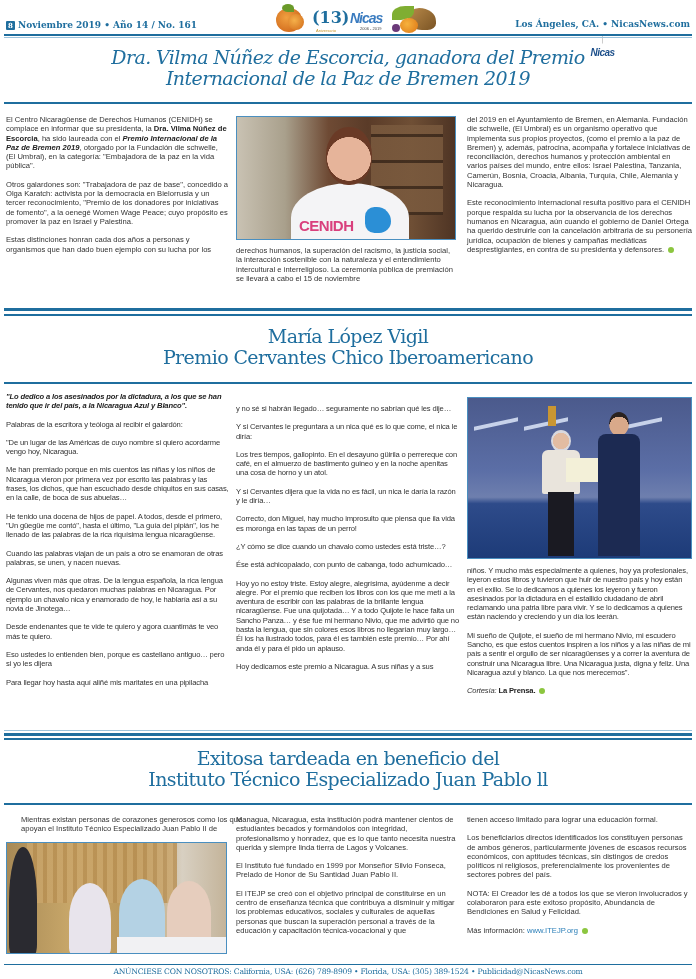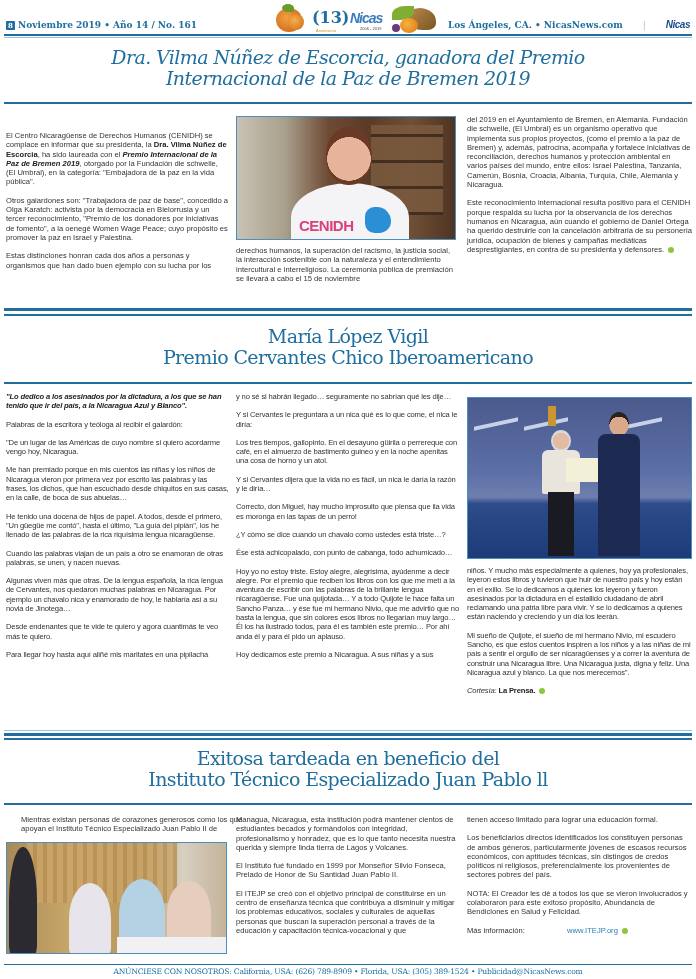--- a/index.html
+++ b/index.html
@@ -3,21 +3,21 @@
 <meta charset="utf-8">
 <style>
   * { box-sizing: border-box; margin: 0; padding: 0; }
   html, body { width: 696px; height: 979px; background: #ffffff; overflow: hidden; }
   body { position: relative; font-family: "Liberation Sans", sans-serif; color: #2a2a2a; }
 
   
   .header { position: absolute; left: 0; top: 0; width: 696px; height: 36px; }
   .hdr-left { position: absolute; left: 6px; top: 20px; font-family: "DejaVu Serif", serif; font-size: 9px; color: #1f6e9e; font-weight: bold; display: flex; align-items: center; gap: 3px; }
   .page-num { display: inline-block; background: #1f6e9e; color: #fff; font-size: 7px; width: 9px; height: 9px; line-height: 9px; text-align: center; border-radius: 1px; }
-  .hdr-right { position: absolute; right: 6px; top: 19px; font-family: "DejaVu Serif", serif; font-size: 9px; color: #1f6e9e; font-weight: bold; display: flex; align-items: center; gap: 20px; }
+  .hdr-right { position: absolute; right: 6px; top: 19px; font-family: "DejaVu Serif", serif; font-size: 9px; color: #1f6e9e; font-weight: bold; display: flex; align-items: center; gap: 4px; flex-direction: column; }
   .hdr-sep { color: #bbb; font-weight: normal; }
   .nicas-mini { font-style: italic; font-weight: 900; font-size: 10px; color: #1c4f8a; font-family: "Liberation Sans", sans-serif; letter-spacing: -0.5px; }
   .hdr-rule { position: absolute; left: 4px; top: 34px; width: 688px; height: 2px; background: #1f6e9e; }
   .hdr-rule2 { position: absolute; left: 4px; top: 37px; width: 688px; height: 1px; background: #9cc3dc; }
 
   .logo-zone { position: absolute; left: 276px; top: 2px; width: 170px; height: 32px; }
   .pumpkin { position: absolute; left: 0; top: 6px; width: 26px; height: 24px; border-radius: 50%; background: radial-gradient(circle at 40% 40%, #f0a040, #c85a12); }
   .pumpkin2 { position: absolute; left: 12px; top: 12px; width: 16px; height: 16px; border-radius: 50%; background: radial-gradient(circle at 40% 40%, #f5b04a, #d06818); }
   .leaf { position: absolute; left: 6px; top: 2px; width: 12px; height: 8px; background: #6a9a2a; border-radius: 50% 50% 0 50%; }
   .anniv { position: absolute; left: 36px; top: 6px; font-family: "DejaVu Serif", serif; font-size: 16px; font-weight: bold; color: #1f6e9e; }
@@ -34,21 +34,21 @@
   .headline { position: absolute; left: 0; width: 696px; text-align: center; font-family: "DejaVu Serif", serif; color: #1f6e9e; font-size: 19px; line-height: 21px; letter-spacing: -0.6px; }
   .hl-rule { position: absolute; left: 4px; width: 688px; height: 2px; background: #1f6e9e; }
   .hl-rule-thin { position: absolute; left: 4px; width: 688px; height: 1px; background: #1f6e9e; }
 
   
   .col { position: absolute; font-size: 7.6px; line-height: 9.3px; color: #333; text-align: left; }
   .col p { margin-bottom: 9px; }
   .col p.nomb { margin-bottom: 0; }
   .col b { color: #222; }
   .green-dot { display: inline-block; width: 6px; height: 6px; background: #8cc63f; border-radius: 50%; margin-left: 4px; vertical-align: middle; }
-  .link { color: #2b7fb8; margin-left: 40px; }
+  .link { color: #2b7fb8; }
 
   
   .photo { position: absolute; border: 1px solid #4a8fc0; overflow: hidden; }
   .photo1 { left: 236px; top: 116px; width: 220px; height: 124px; background: linear-gradient(90deg, #c9c2b3 0%, #a9a08c 22%, #6e4a34 42%, #5a3b28 60%, #6f4f35 80%, #4e3424 100%); }
   .p1-shelf { position: absolute; right: 12px; top: 8px; width: 72px; height: 90px; background: repeating-linear-gradient(0deg, #3d2a1c 0 3px, #7a5a3e 3px 26px); opacity: 0.85; }
   .p1-body { position: absolute; left: 54px; top: 66px; width: 118px; height: 70px; background: #f4f4f6; border-radius: 50% 50% 0 0; }
   .p1-head { position: absolute; left: 89px; top: 10px; width: 46px; height: 58px; background: radial-gradient(circle at 50% 55%, #e6b49a 0 55%, #6a3a26 56%); border-radius: 48%; }
   .p1-logo { position: absolute; left: 62px; top: 100px; font-size: 15px; font-weight: bold; color: #d9407d; letter-spacing: -0.5px; font-family: "Liberation Sans", sans-serif; }
   .p1-hand { position: absolute; left: 128px; top: 90px; width: 26px; height: 26px; background: #2b8fd6; border-radius: 40% 60% 50% 40%; }
 
@@ -107,21 +107,21 @@
   <div class="hdr-rule"></div>
   <div class="hdr-rule2"></div>
 </div>
 
 <div class="headline" style="top:47px;font-style:italic;">
   <div>Dra. Vilma Núñez de Escorcia, ganadora del Premio</div>
   <div>Internacional de la Paz de Bremen 2019</div>
 </div>
 <div class="hl-rule" style="top:102px;"></div>
 
-<div class="col" style="left:6px; top:115px; width:223px;margin-top:16px;">
+<div class="col" style="left:6px; top:115px; width:223px;">
   <p><span>El Centro Nicaragüense de Derechos Humanos (CENIDH) se complace en informar que su presidenta, la </span><b>Dra. Vilma Núñez de Escorcia</b><span>, ha sido laureada con el </span><b><i>Premio Internacional de la Paz de Bremen 2019</i></b><span>, otorgado por la Fundación die schwelle, (El Umbral), en la categoría: "Embajadora de la paz en la vida pública".</span></p>
   <p>Otros galardones son: "Trabajadora de paz de base", concedido a Olga Karatch: activista por la democracia en Bielorrusia y un tercer reconocimiento, "Premio de los donadores por iniciativas de fomento", a la oenegé Women Wage Peace; cuyo propósito es promover la paz en Israel y Palestina.</p>
   <p class="nomb">Estas distinciones honran cada dos años a personas y organismos que han dado buen ejemplo con su lucha por los</p>
 </div>
 
 <div class="photo photo1">
   <div class="p1-shelf"></div>
   <div class="p1-body"></div>
   <div class="p1-head"></div>
   <div class="p1-logo">CENIDH</div>
@@ -148,24 +148,25 @@
 
 <div class="col" style="left:6px; top:392px; width:223px; letter-spacing:-0.15px;">
   <p><b><i>"Lo dedico a los asesinados por la dictadura, a los que se han tenido que ir del país, a la Nicaragua Azul y Blanco".</i></b></p>
   <p>Palabras de la escritora y teóloga al recibir el galardón:</p>
   <p>"De un lugar de las Américas de cuyo nombre si quiero acordarme vengo hoy, Nicaragua.</p>
   <p>Me han premiado porque en mis cuentos las niñas y los niños de Nicaragua vieron por primera vez por escrito las palabras y las frases, los dichos, que han escuchado desde chiquitos en sus casas, en la calle, de boca de sus abuelas…</p>
   <p>He tenido una docena de hijos de papel. A todos, desde el primero, "Un güegüe me contó", hasta el último, "La guía del pipián", los he llenado de las palabras de la rica riquísima lengua nicaragüense.</p>
   <p>Cuando las palabras viajan de un país a otro se enamoran de otras palabras, se unen, y nacen nuevas.</p>
   <p>Algunas viven más que otras. De la lengua española, la rica lengua de Cervantes, nos quedaron muchas palabras en Nicaragua. Por ejemplo un chavalo nica y enamorado de hoy, le hablaría así a su novia de Jinotega…</p>
   <p>Desde endenantes que te vide te quiero y agora cuantimás te veo más te quiero.</p>
+  <p>Eso ustedes lo entienden bien, porque es castellano antiguo… pero si yo les dijera</p>
   <p class="nomb">Para llegar hoy hasta aquí aliñé mis maritates en una pipilacha</p>
 </div>
 
-<div class="col" style="left:236px; top:392px; width:224px; letter-spacing:-0.15px;">
+<div class="col" style="left:236px; top:404px; width:224px; letter-spacing:-0.15px;">
   <p>y no sé si habrán llegado… seguramente no sabrían qué les dije…</p>
   <p>Y si Cervantes le preguntara a un nica qué es lo que come, el nica le diría:</p>
   <p>Los tres tiempos, gallopinto. En el desayuno güirila o perrereque con café, en el almuerzo de bastimento guineo y en la noche apenitas una cosa de horno y un atol.</p>
   <p>Y si Cervantes dijera que la vida no es fácil, un nica le daría la razón y le diría…</p>
   <p>Correcto, don Miguel, hay mucho improsulto que piensa que ila vida es moronga en las tapas de un perro!</p>
   <p>¿Y cómo se dice cuando un chavalo como ustedes está triste…?</p>
   <p>Ése está achicopalado, con punto de cabanga, todo achumicado…</p>
   <p>Hoy yo no estoy triste. Estoy alegre, alegrísima, ayúdenme a decir alegre. Por el premio que reciben los libros con los que me metí a la aventura de escribir con las palabras de la brillante lengua nicaragüense. Fue una quijotada… Y a todo Quijote le hace falta un Sancho Panza… y ése fue mi hermano Nivio, que me advirtió que no basta la lengua, que sin colores esos libros no llegarían muy largo…Él los ha ilustrado todos, para él es también este premio… Por ahí anda él y para él pido un aplauso.</p>
   <p class="nomb">Hoy dedicamos este premio a Nicaragua. A sus niñas y a sus</p>
 </div>

